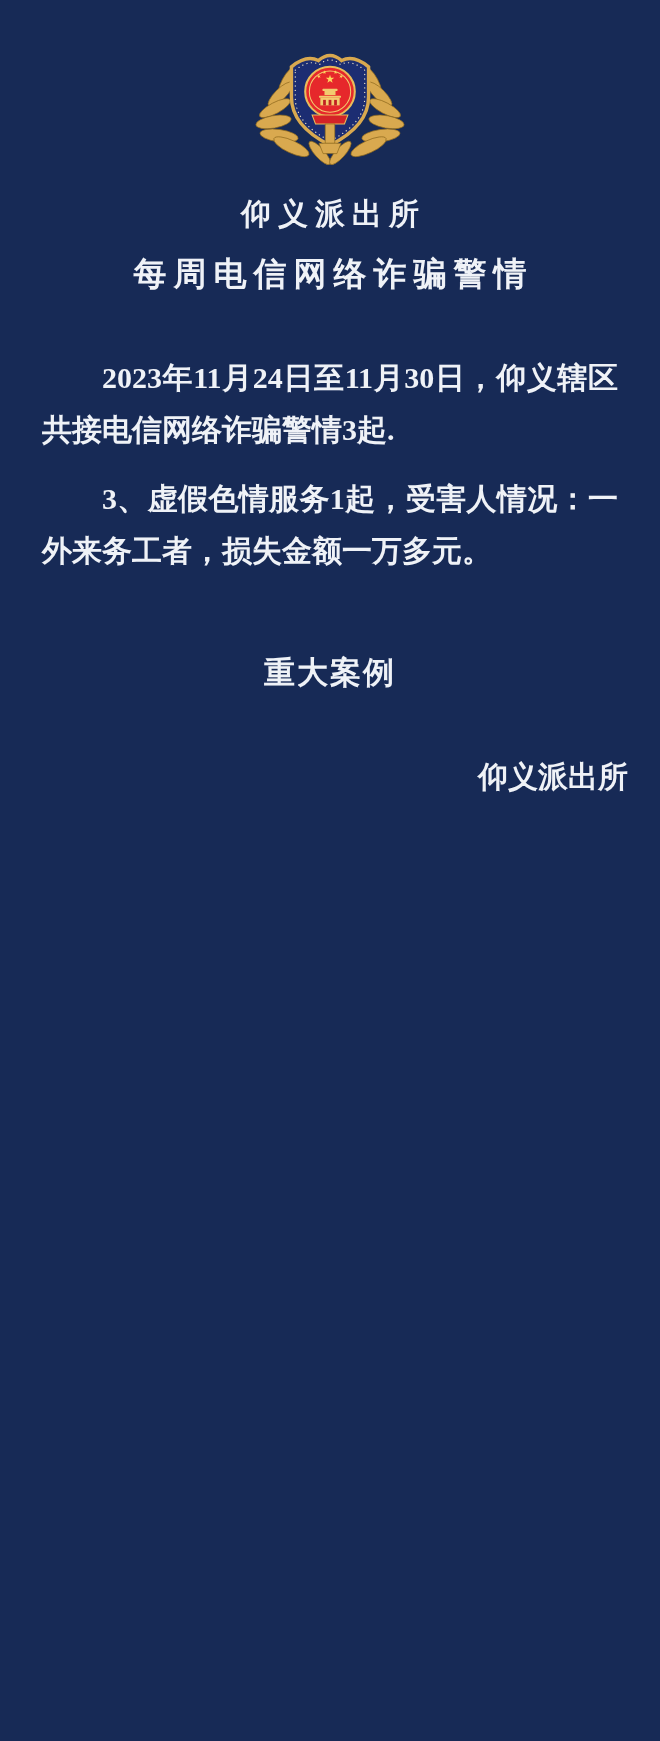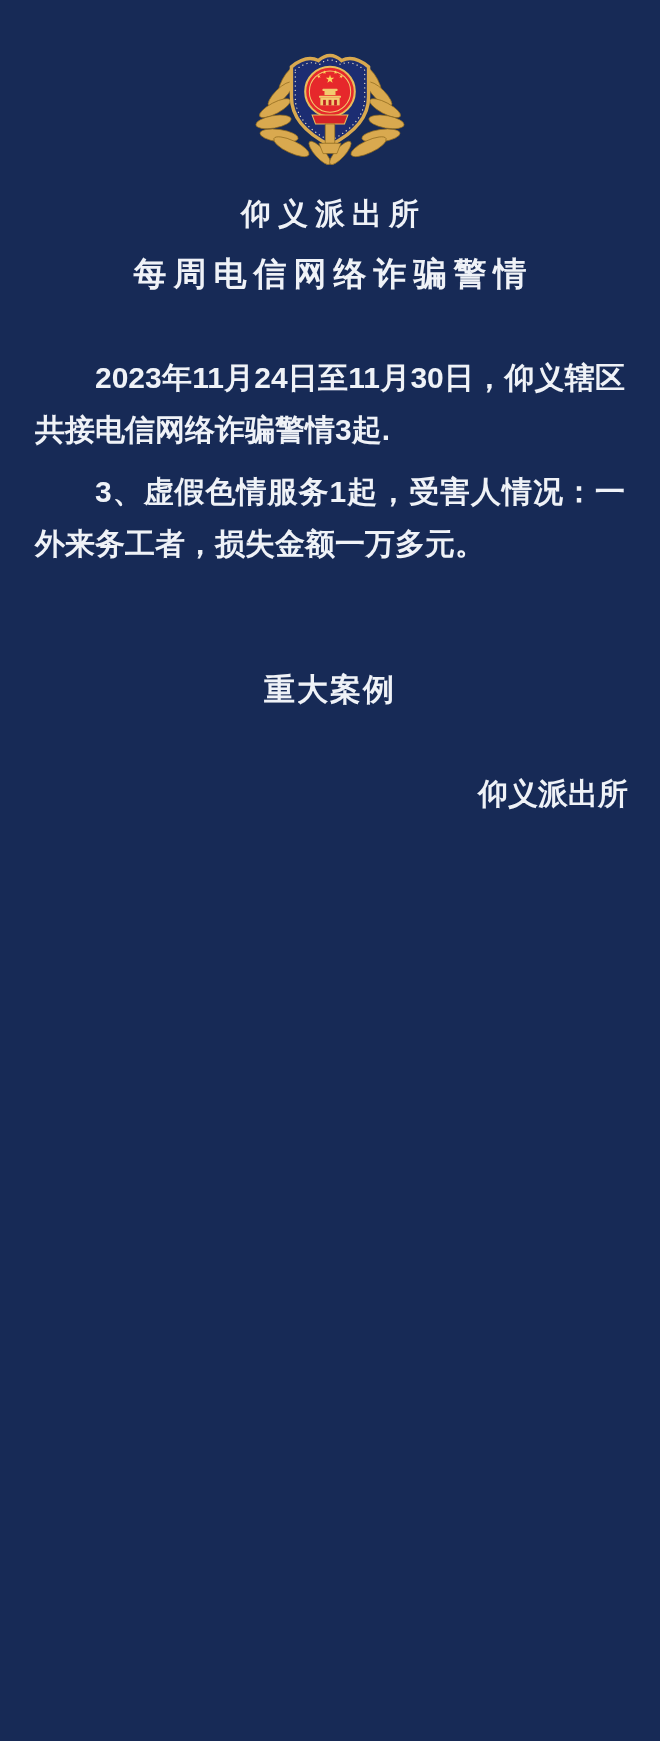--- a/index.html
+++ b/index.html
@@ -39,25 +39,26 @@
     letter-spacing: 7px;
     text-indent: 7px;
   }
   .body-block {
     margin: 56px 25px 0;
     font-size: 30px;
     line-height: 52px;
     text-align: justify;
   }
   .body-block p {
-    margin: 10px;
+    margin: 17px;
     text-indent: 2em;
+    font-family: Liberation Serif, serif;
   }
   .major-heading {
-    margin: 94px 0 0;
+    margin: 70px 0 0;
     text-align: center;
     font-size: 31px;
     line-height: 52px;
     letter-spacing: 2px;
   }
   .major-block {
     margin: 8px 25px 0;
   }
   .signature {
     margin: 52px 32px 0 auto;

